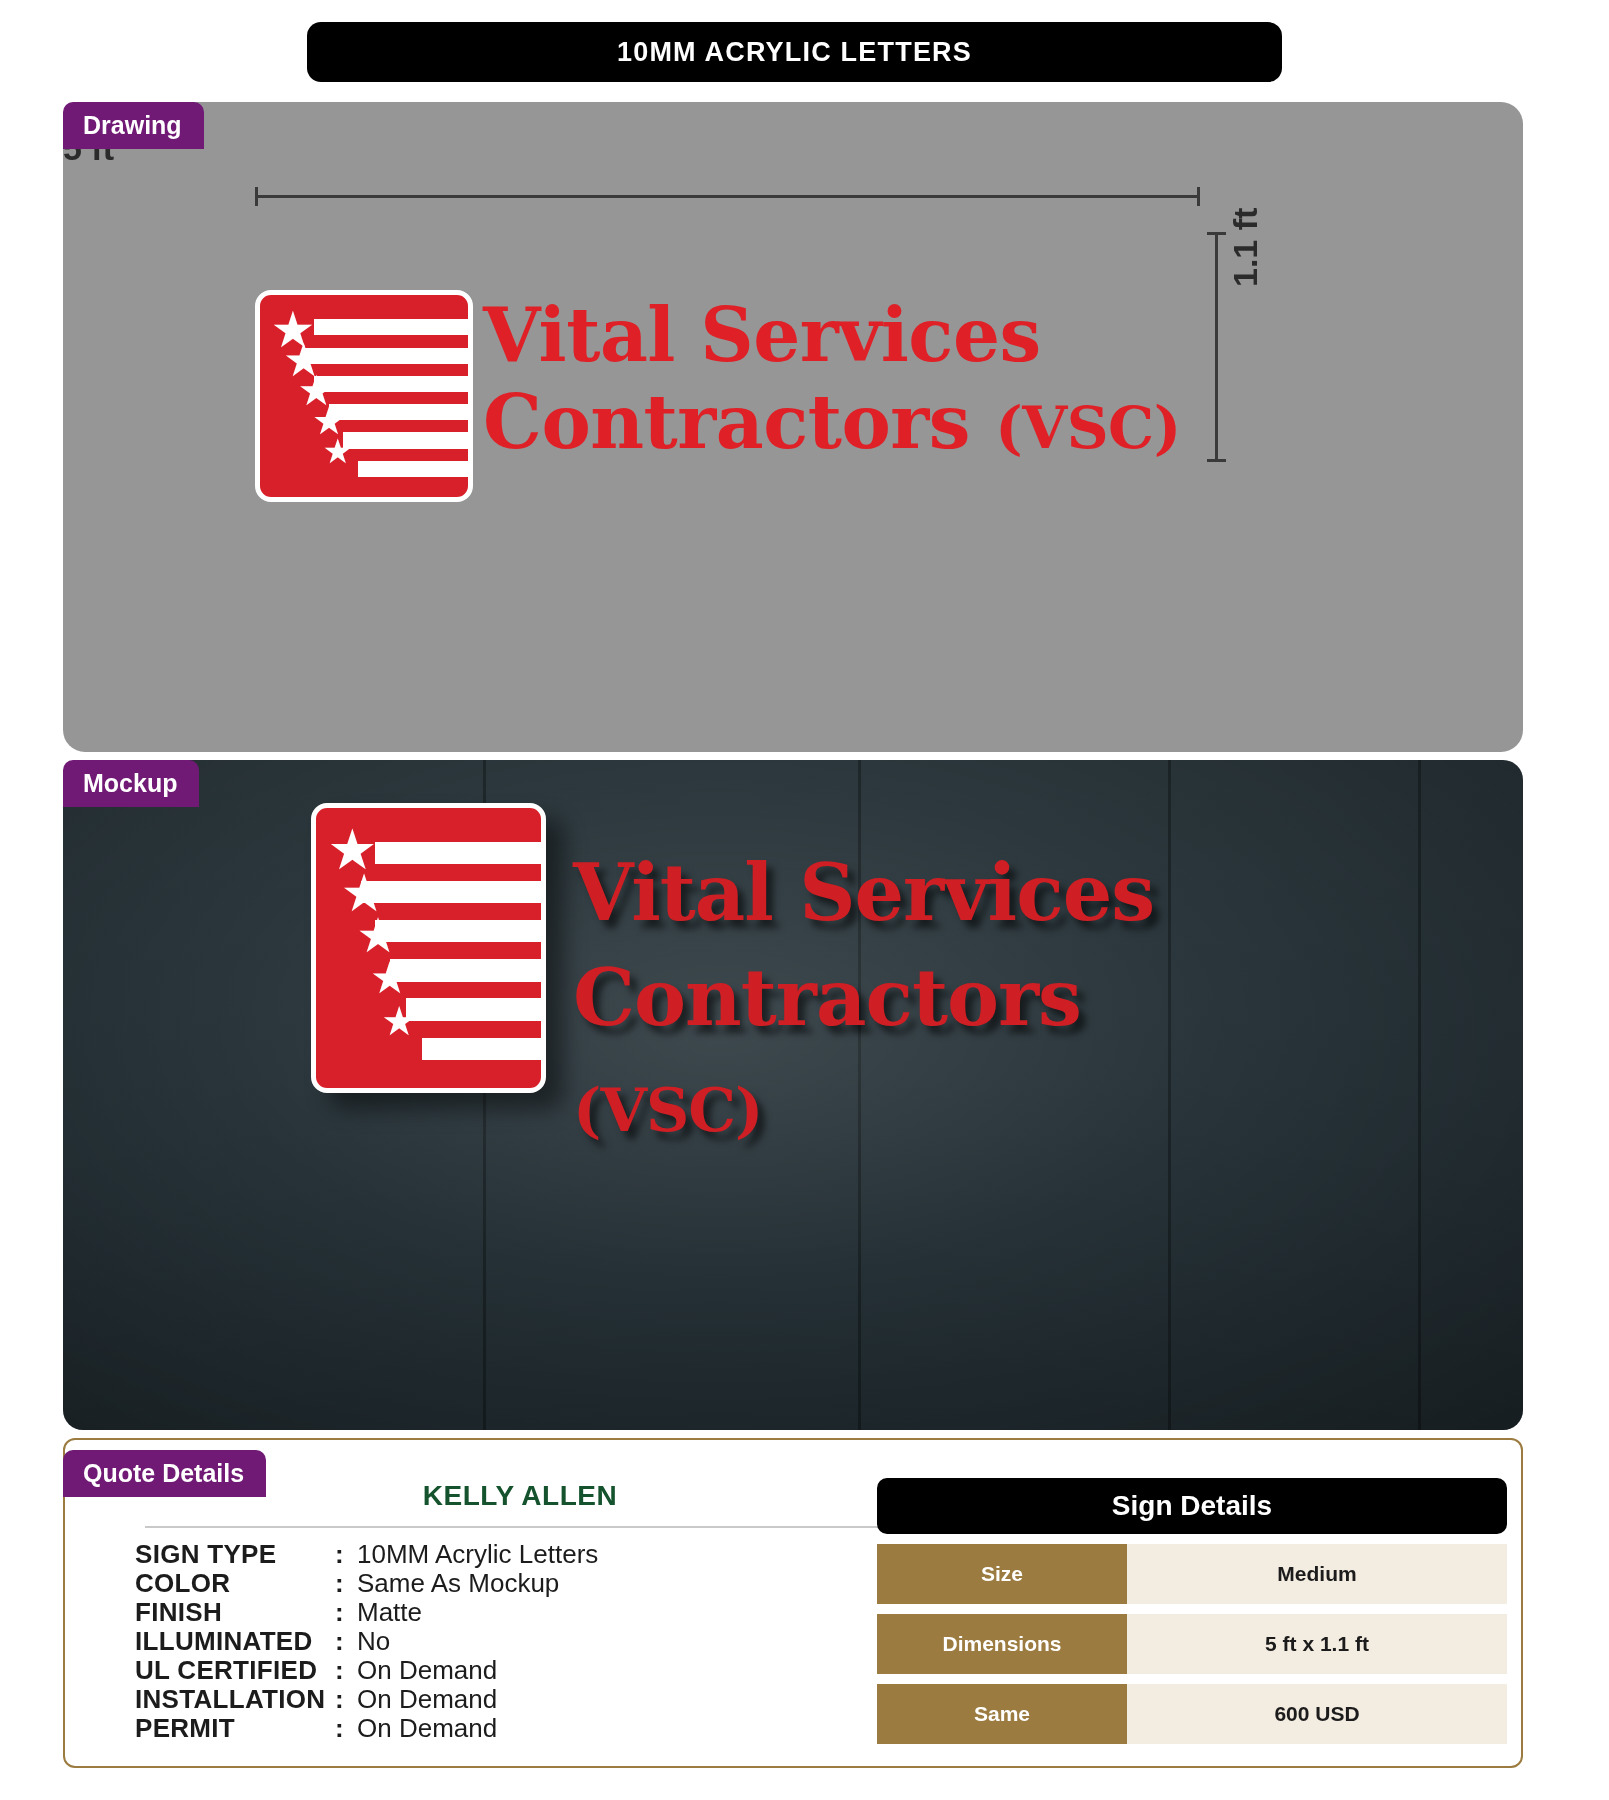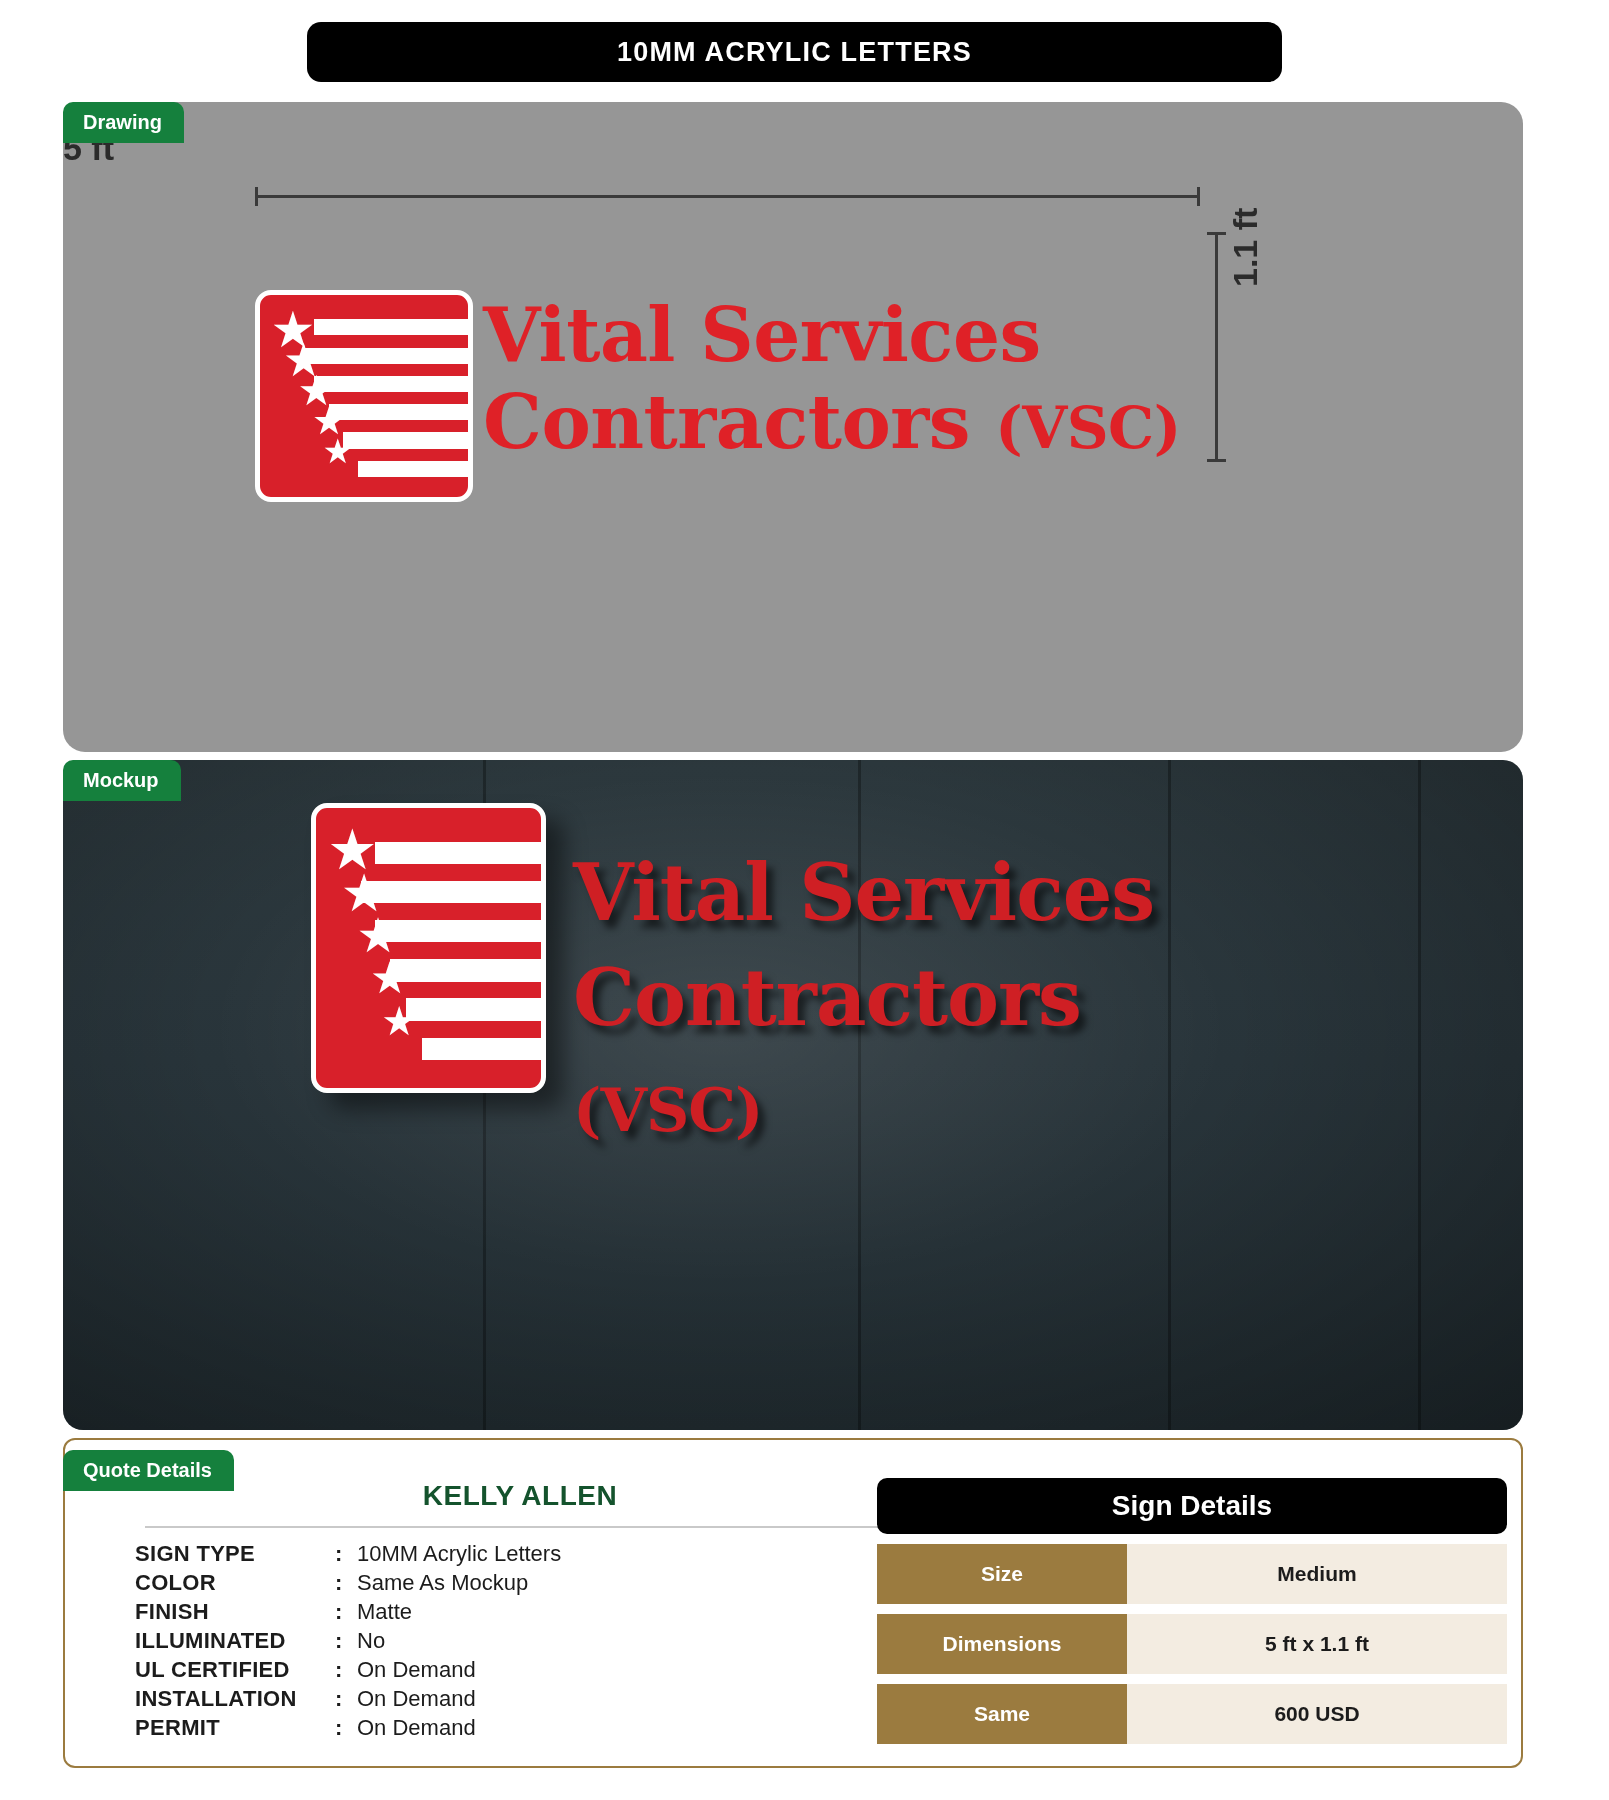--- a/index.html
+++ b/index.html
@@ -33,23 +33,23 @@
   .title-bar span {
     color: #ffffff;
     font-size: 27px;
     font-weight: bold;
     letter-spacing: 1.2px;
   }
 
   
   .tag {
     position: absolute;
-    background: #15803d;
+    background: #701a75;
     color: #ffffff;
-    font-size: 20px;
+    font-size: 25px;
     font-weight: bold;
     padding: 9px 22px 9px 20px;
     border-top-left-radius: 10px;
     border-top-right-radius: 10px;
     z-index: 5;
   }
 
   
   .drawing-panel {
     position: absolute;
@@ -237,21 +237,21 @@
   }
   .spec-list {
     position: absolute;
     left: 70px;
     top: 100px;
     width: 790px;
   }
   .spec-row {
     display: flex;
     align-items: baseline;
-    font-size: 22px;
+    font-size: 26px;
     line-height: 28px;
     margin-bottom: 1px;
     color: #1c1c1c;
   }
   .spec-label {
     width: 200px;
     font-weight: bold;
     letter-spacing: 0.3px;
   }
   .spec-colon { width: 22px; font-weight: bold; }

